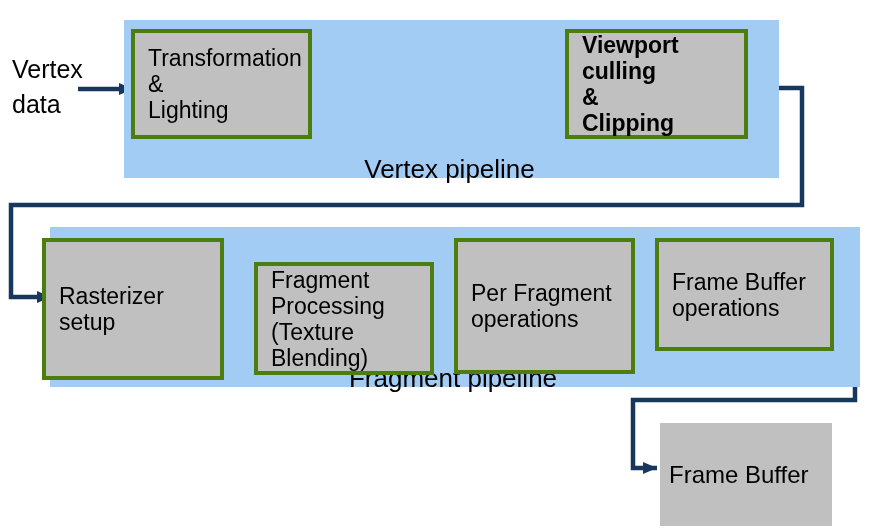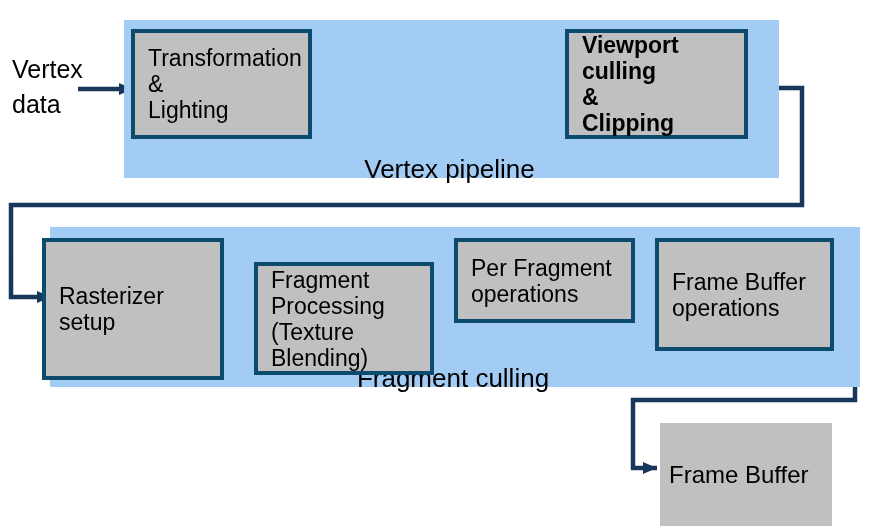--- a/index.html
+++ b/index.html
@@ -41,38 +41,38 @@
     bottom: -5px;
     text-align: center;
     font-size: 26px;
     line-height: 28px;
     color: #000000;
   }
   .node {
     position: absolute;
     box-sizing: border-box;
     background: #c0c0c0;
-    border: 4px solid #0c4a6e;
+    border: 4px solid #4d7c0f;
     color: #000000;
     display: flex;
     align-items: center;
   }
   .node-label {
     display: block;
     padding: 0 4px 0 13px;
     font-size: 23px;
     line-height: 26px;
     white-space: pre-line;
   }
   .node-b1 { left: 131px; top: 29px;  width: 181px; height: 110px; }
   .node-b2 { left: 353px; top: 29px;  width: 178px; height: 110px; }
   .node-b3 { left: 565px; top: 29px;  width: 183px; height: 110px; font-weight: bold; }
   .node-f1 { left: 42px;  top: 238px; width: 182px; height: 142px; }
   .node-f2 { left: 254px; top: 238px; width: 180px; height: 113px; margin-top: 24px; }
-  .node-f3 { left: 454px; top: 238px; width: 181px; height: 85px; }
+  .node-f3 { left: 454px; top: 238px; width: 181px; height: 136px; }
   .node-f4 { left: 655px; top: 238px; width: 179px; height: 113px; }
   .node-out {
     left: 660px; top: 423px; width: 172px; height: 103px;
     border: none;
   }
   .node-out .node-label { padding-left: 9px; font-size: 24px; }
   .io-label {
     position: absolute;
     left: 12px;
     top: 52px;
@@ -106,21 +106,21 @@
   </svg>
 
   <div class="io-label">Vertex
 data</div>
 
   <div class="pipeline pipeline-vertex">
     <div class="pipeline-label">Vertex pipeline</div>
   </div>
 
   <div class="pipeline pipeline-fragment">
-    <div class="pipeline-label">Fragment culling</div>
+    <div class="pipeline-label">Fragment pipeline</div>
   </div>
 
   <div class="node node-b1">
     <span class="node-label">Transformation
 &amp;
 Lighting</span>
   </div>
   <div class="node node-b3">
     <span class="node-label">Viewport culling
 &amp;

